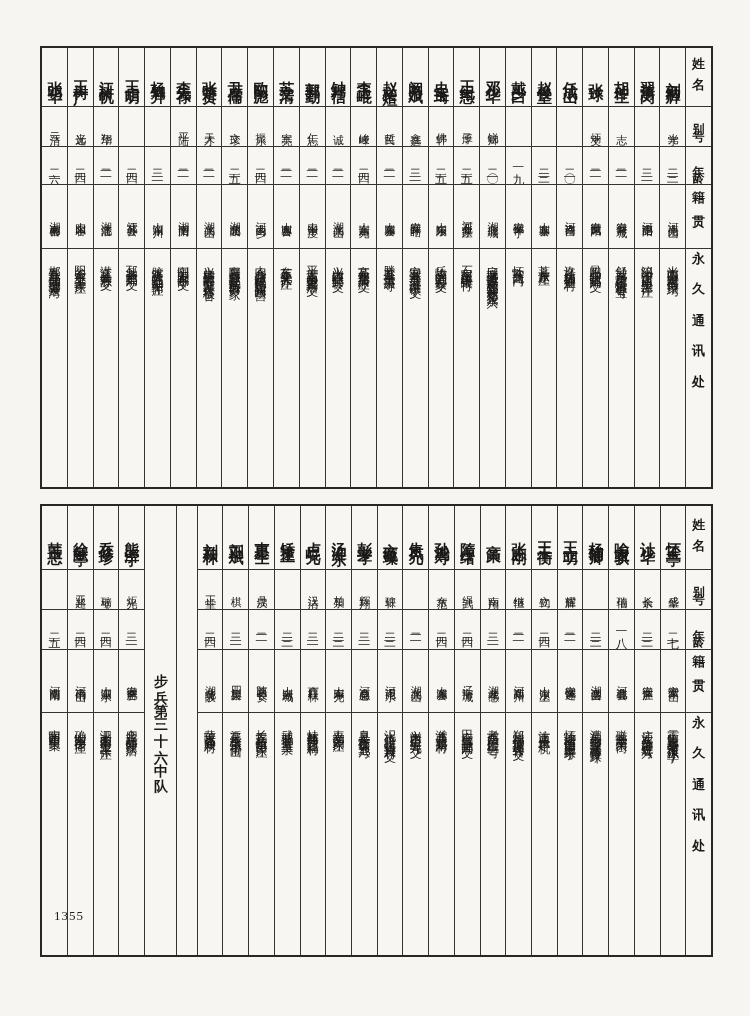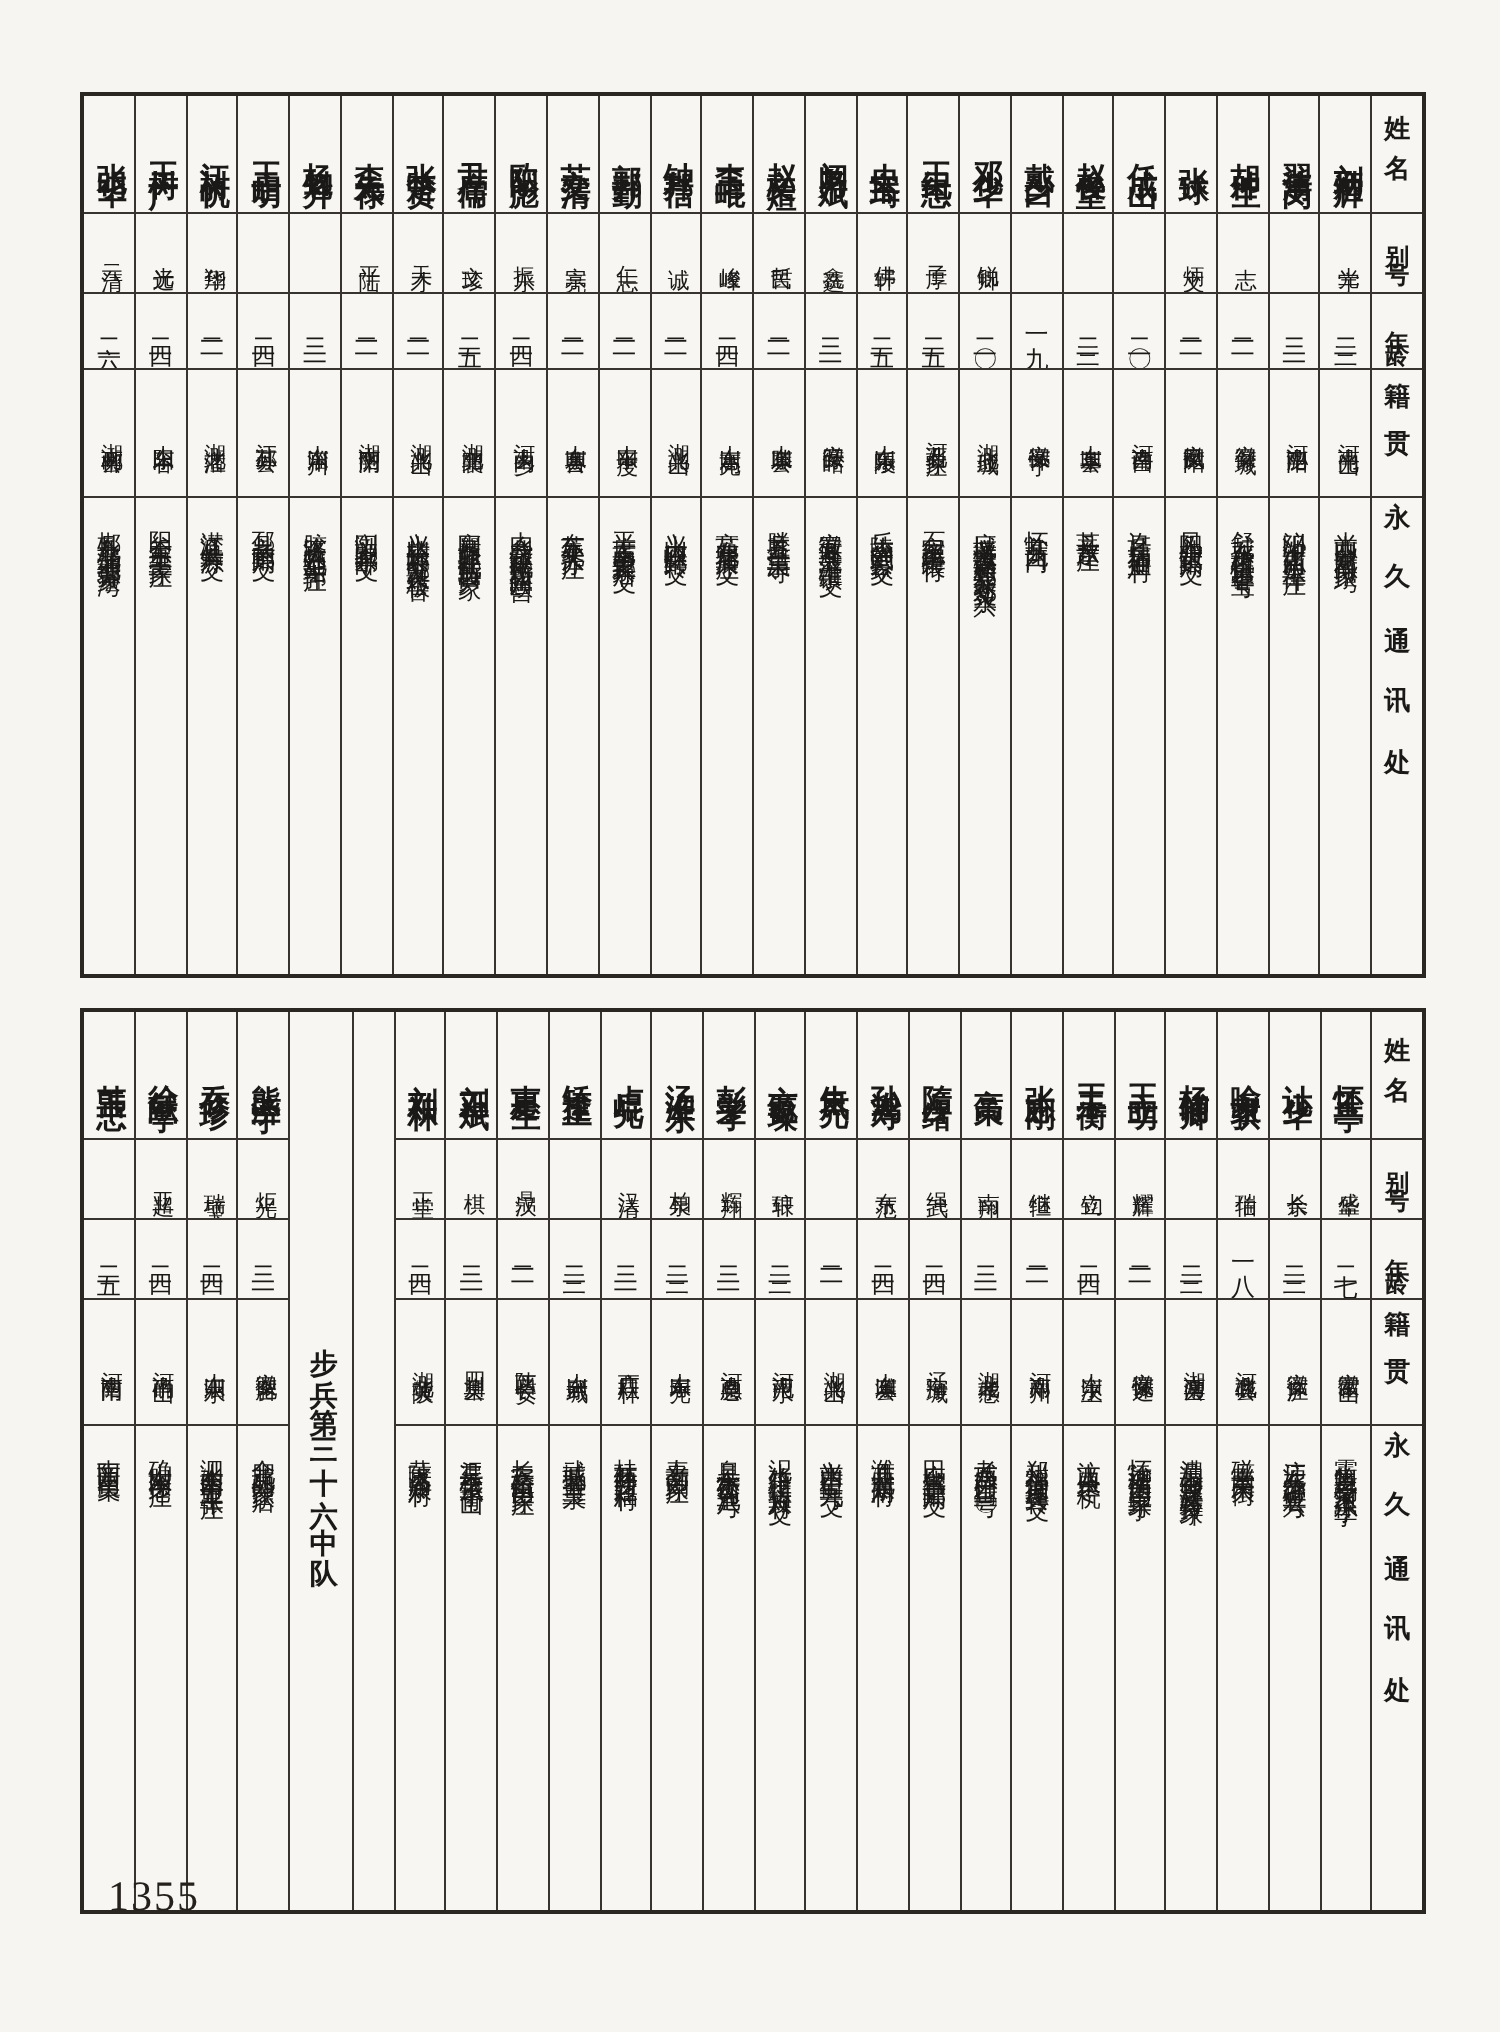--- a/index.html
+++ b/index.html
@@ -57,22 +57,22 @@
   .v-origin{font-size:11px;letter-spacing:1.5px;transform:translateY(-1px);}
   .v-address{font-size:12px;letter-spacing:2px;}
   .hdr{font-weight:bold;}
   .hdr-name{font-size:13px;letter-spacing:20px;transform:translateY(-10px);}
   .hdr-alias{font-size:12px;letter-spacing:9px;transform:translateY(-5px);}
   .hdr-age{font-size:12px;letter-spacing:7px;transform:translateY(-4px);}
   .hdr-origin{font-size:13px;letter-spacing:24px;transform:translateY(-12px);}
   .hdr-address{font-size:13px;letter-spacing:31px;transform:translateY(-16px);}
   .unit-text{font-size:14px;font-weight:bold;letter-spacing:15px;transform:translateY(-8px);}
   .page-number{
-    position:absolute;left:54px;top:936px;
-    font-size:21px;letter-spacing:1px;color:#24211d;
+    position:absolute;left:54px;top:908px;
+    font-size:13px;letter-spacing:1px;color:#24211d;
   }
 </style>
 </head>
 <body>
 
 <div class="page">
   <div class="rtable" id="table-top">
       <div class="col header-col">
         <div class="cell r-name">
           <span class="vtext hdr hdr-name">姓名</span>

